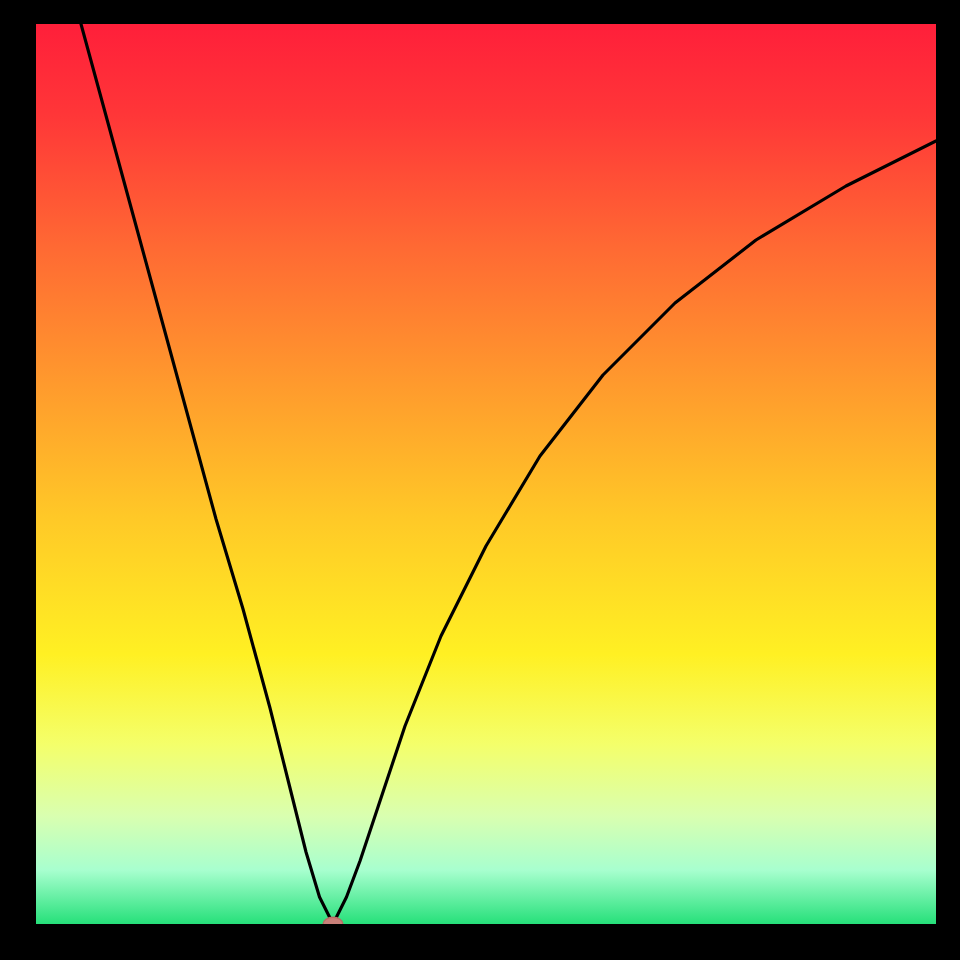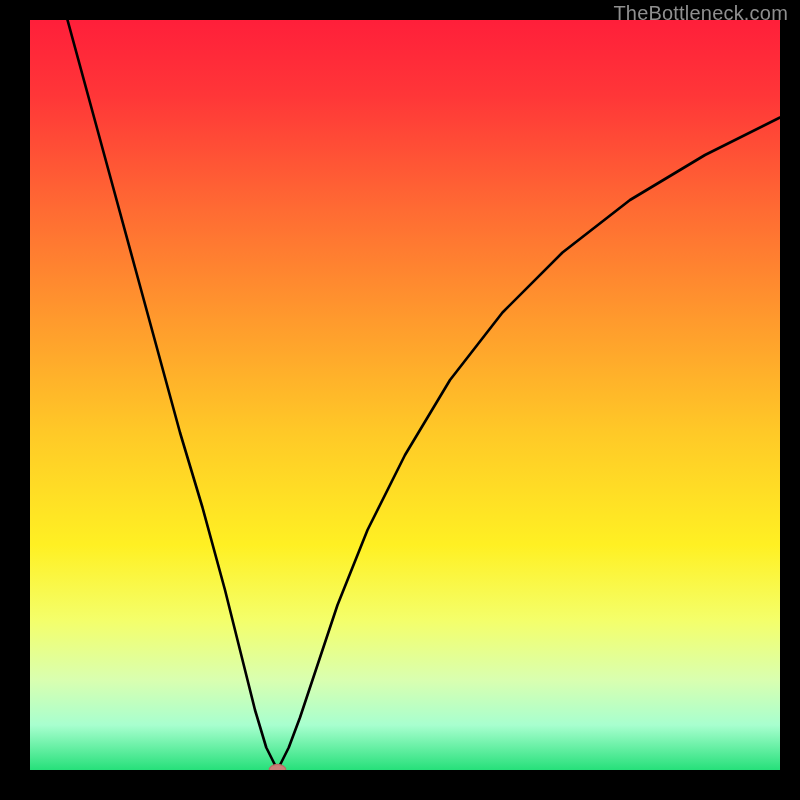--- a/index.html
+++ b/index.html
@@ -35,21 +35,20 @@
     letter-spacing: 0.2px;
   }
   svg {
     display: block;
   }
 </style>
 </head>
 <body>
 
 <div class="stage">
-  <div class="watermark">TheBottleneck.com</div>
 
   <svg class="plot" viewBox="0 0 100 100" preserveAspectRatio="none">
     <defs>
       <linearGradient id="bg-grad" x1="0" y1="0" x2="0" y2="1">
       <stop offset="0%" stop-color="#ff1f3a"></stop>
           <stop offset="10%" stop-color="#ff3638"></stop>
           <stop offset="25%" stop-color="#ff6a33"></stop>
           <stop offset="40%" stop-color="#ff9a2d"></stop>
           <stop offset="55%" stop-color="#ffc927"></stop>
           <stop offset="70%" stop-color="#fff023"></stop>

